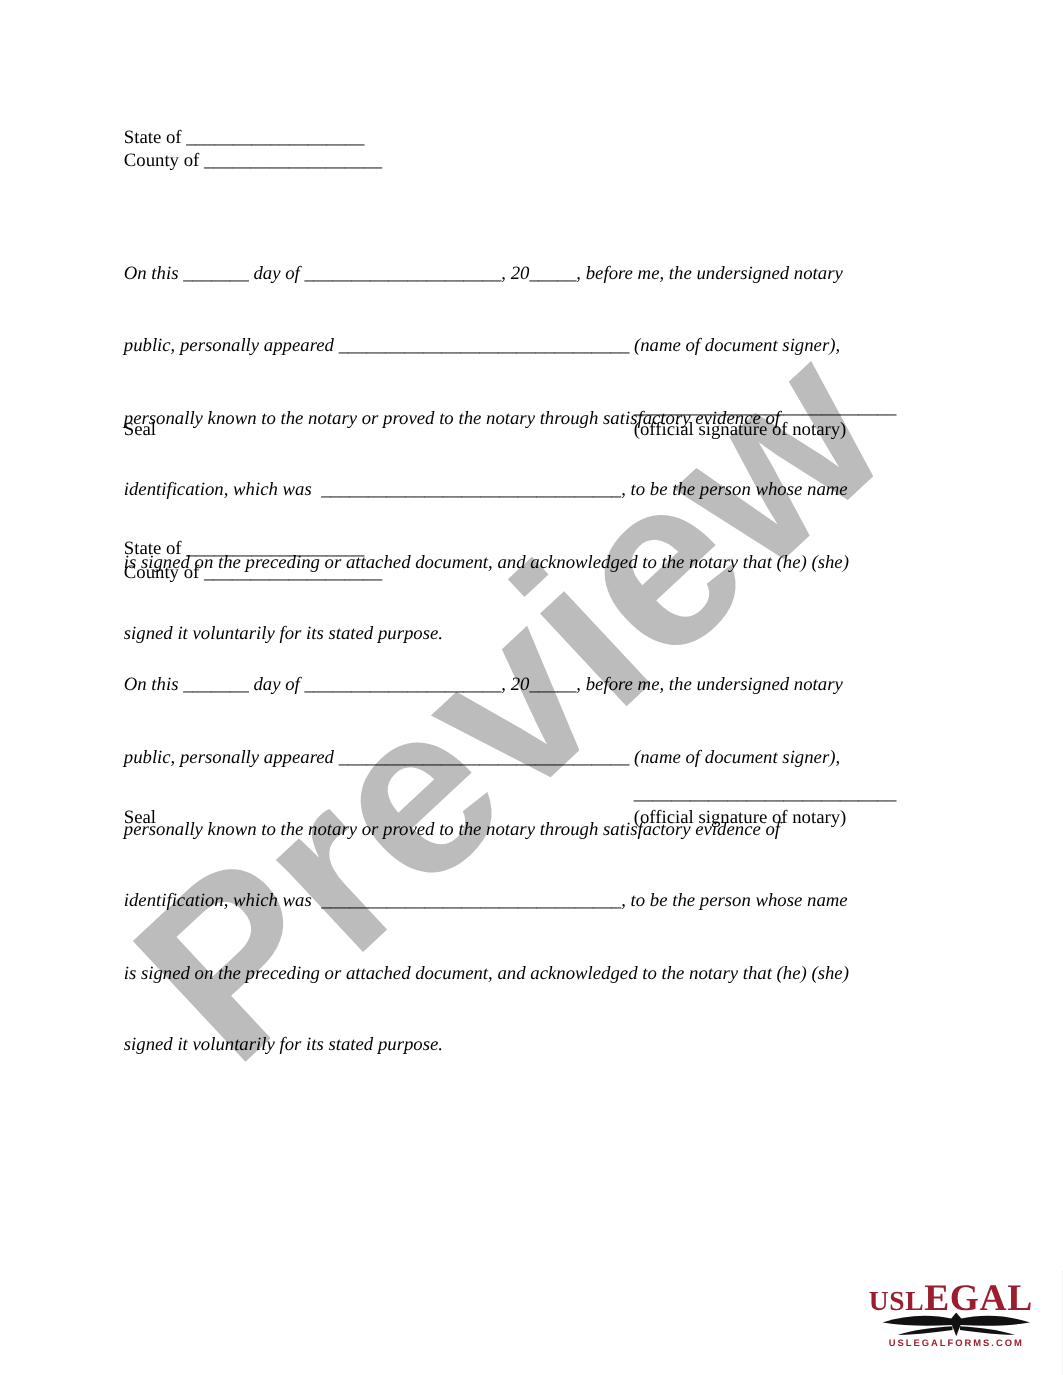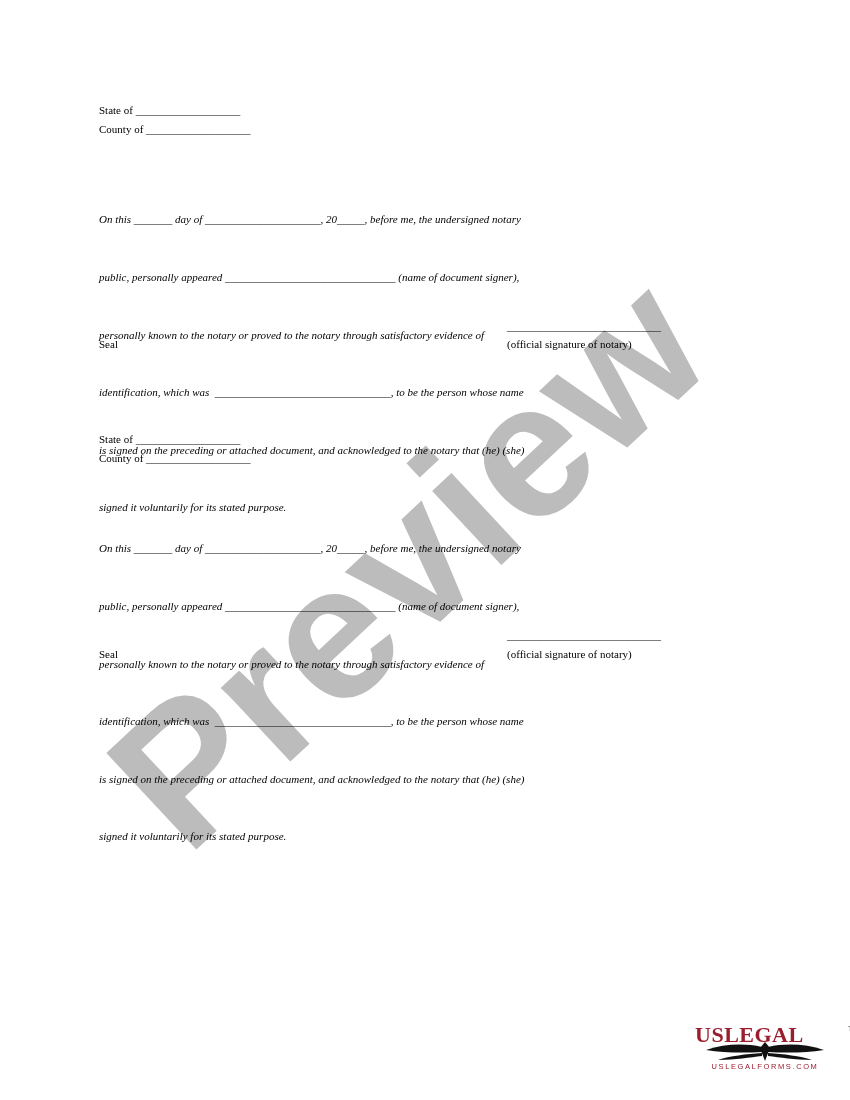--- a/index.html
+++ b/index.html
@@ -25,21 +25,21 @@
     font-size: 192px;
     color: #bcbcbc;
     letter-spacing: 0px;
     white-space: nowrap;
     z-index: 1;
     user-select: none;
   }
   
   .txt {
     position: absolute;
-    font-size: 11px;
+    font-size: 15px;
     line-height: 19.2px;
     white-space: pre;
     z-index: 2;
   }
   .para { width: 680px; font-style: italic; }
   .para div { white-space: pre; }
   
   .logo {
     position: absolute;
     left: 695px;
@@ -48,36 +48,36 @@
     text-align: center;
     z-index: 2;
     font-family: "Liberation Serif", serif;
   }
   .logo-title {
     color: #9b1e2e;
     white-space: nowrap;
     line-height: 1;
   }
   .logo-title .big   { font-size: 22px; font-weight: bold; letter-spacing: 0.5px; }
-  .logo-title .small { font-size: 22px; font-weight: bold; letter-spacing: 0.5px; }
+  .logo-title .small { font-size: 30px; font-weight: bold; letter-spacing: 0.5px; }
   .logo-title .tm {
     font-size: 8px;
     color: #555555;
     vertical-align: top;
     position: relative;
     top: 1px;
     font-family: "Liberation Sans", sans-serif;
     margin-left: 44px;
   }
   .eagle { display: block; margin: -4px auto 0 auto; }
   .logo-site {
     margin-top: 0px;
     font-family: "Liberation Sans", sans-serif;
     font-size: 7.5px;
-    font-weight: normal;
+    font-weight: bold;
     letter-spacing: 1.6px;
     color: #9b1e2e;
     white-space: nowrap;
   }
 </style>
 </head>
 <body>
 
 <div class="page">
 

